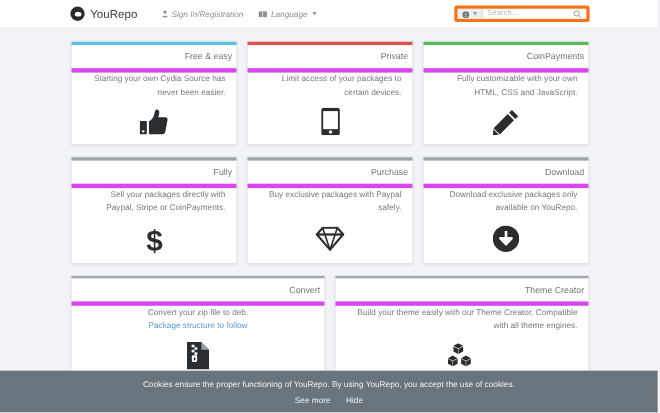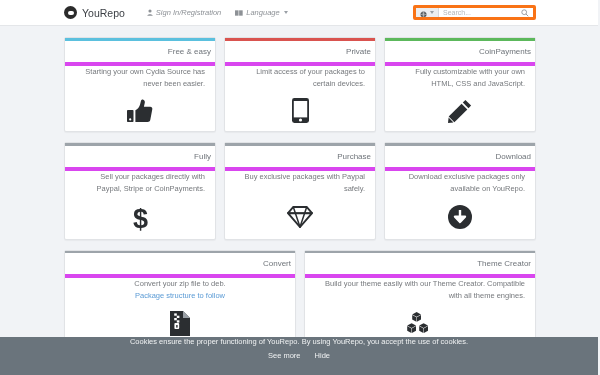--- a/index.html
+++ b/index.html
@@ -140,21 +140,21 @@
   
   .cookie-bar {
     position: absolute;
     left: 0; right: 0; bottom: 0;
     height: 38px;
     background: #6a747c;
     color: #fff;
     display: flex;
     flex-direction: column;
     align-items: center;
-    justify-content: flex-start;
+    justify-content: center;
     gap: 5px;
   }
   .cookie-text { font-size: 7.5px; color: #f0f2f3; }
   .cookie-actions { display: flex; gap: 14px; }
   .cookie-link {
     font-size: 7.5px; color: #f0f2f3; text-decoration: none; cursor: pointer;
   }
   .wrap { position: relative; width: 598px; height: 375px; overflow: hidden; }
 </style>
 </head>

